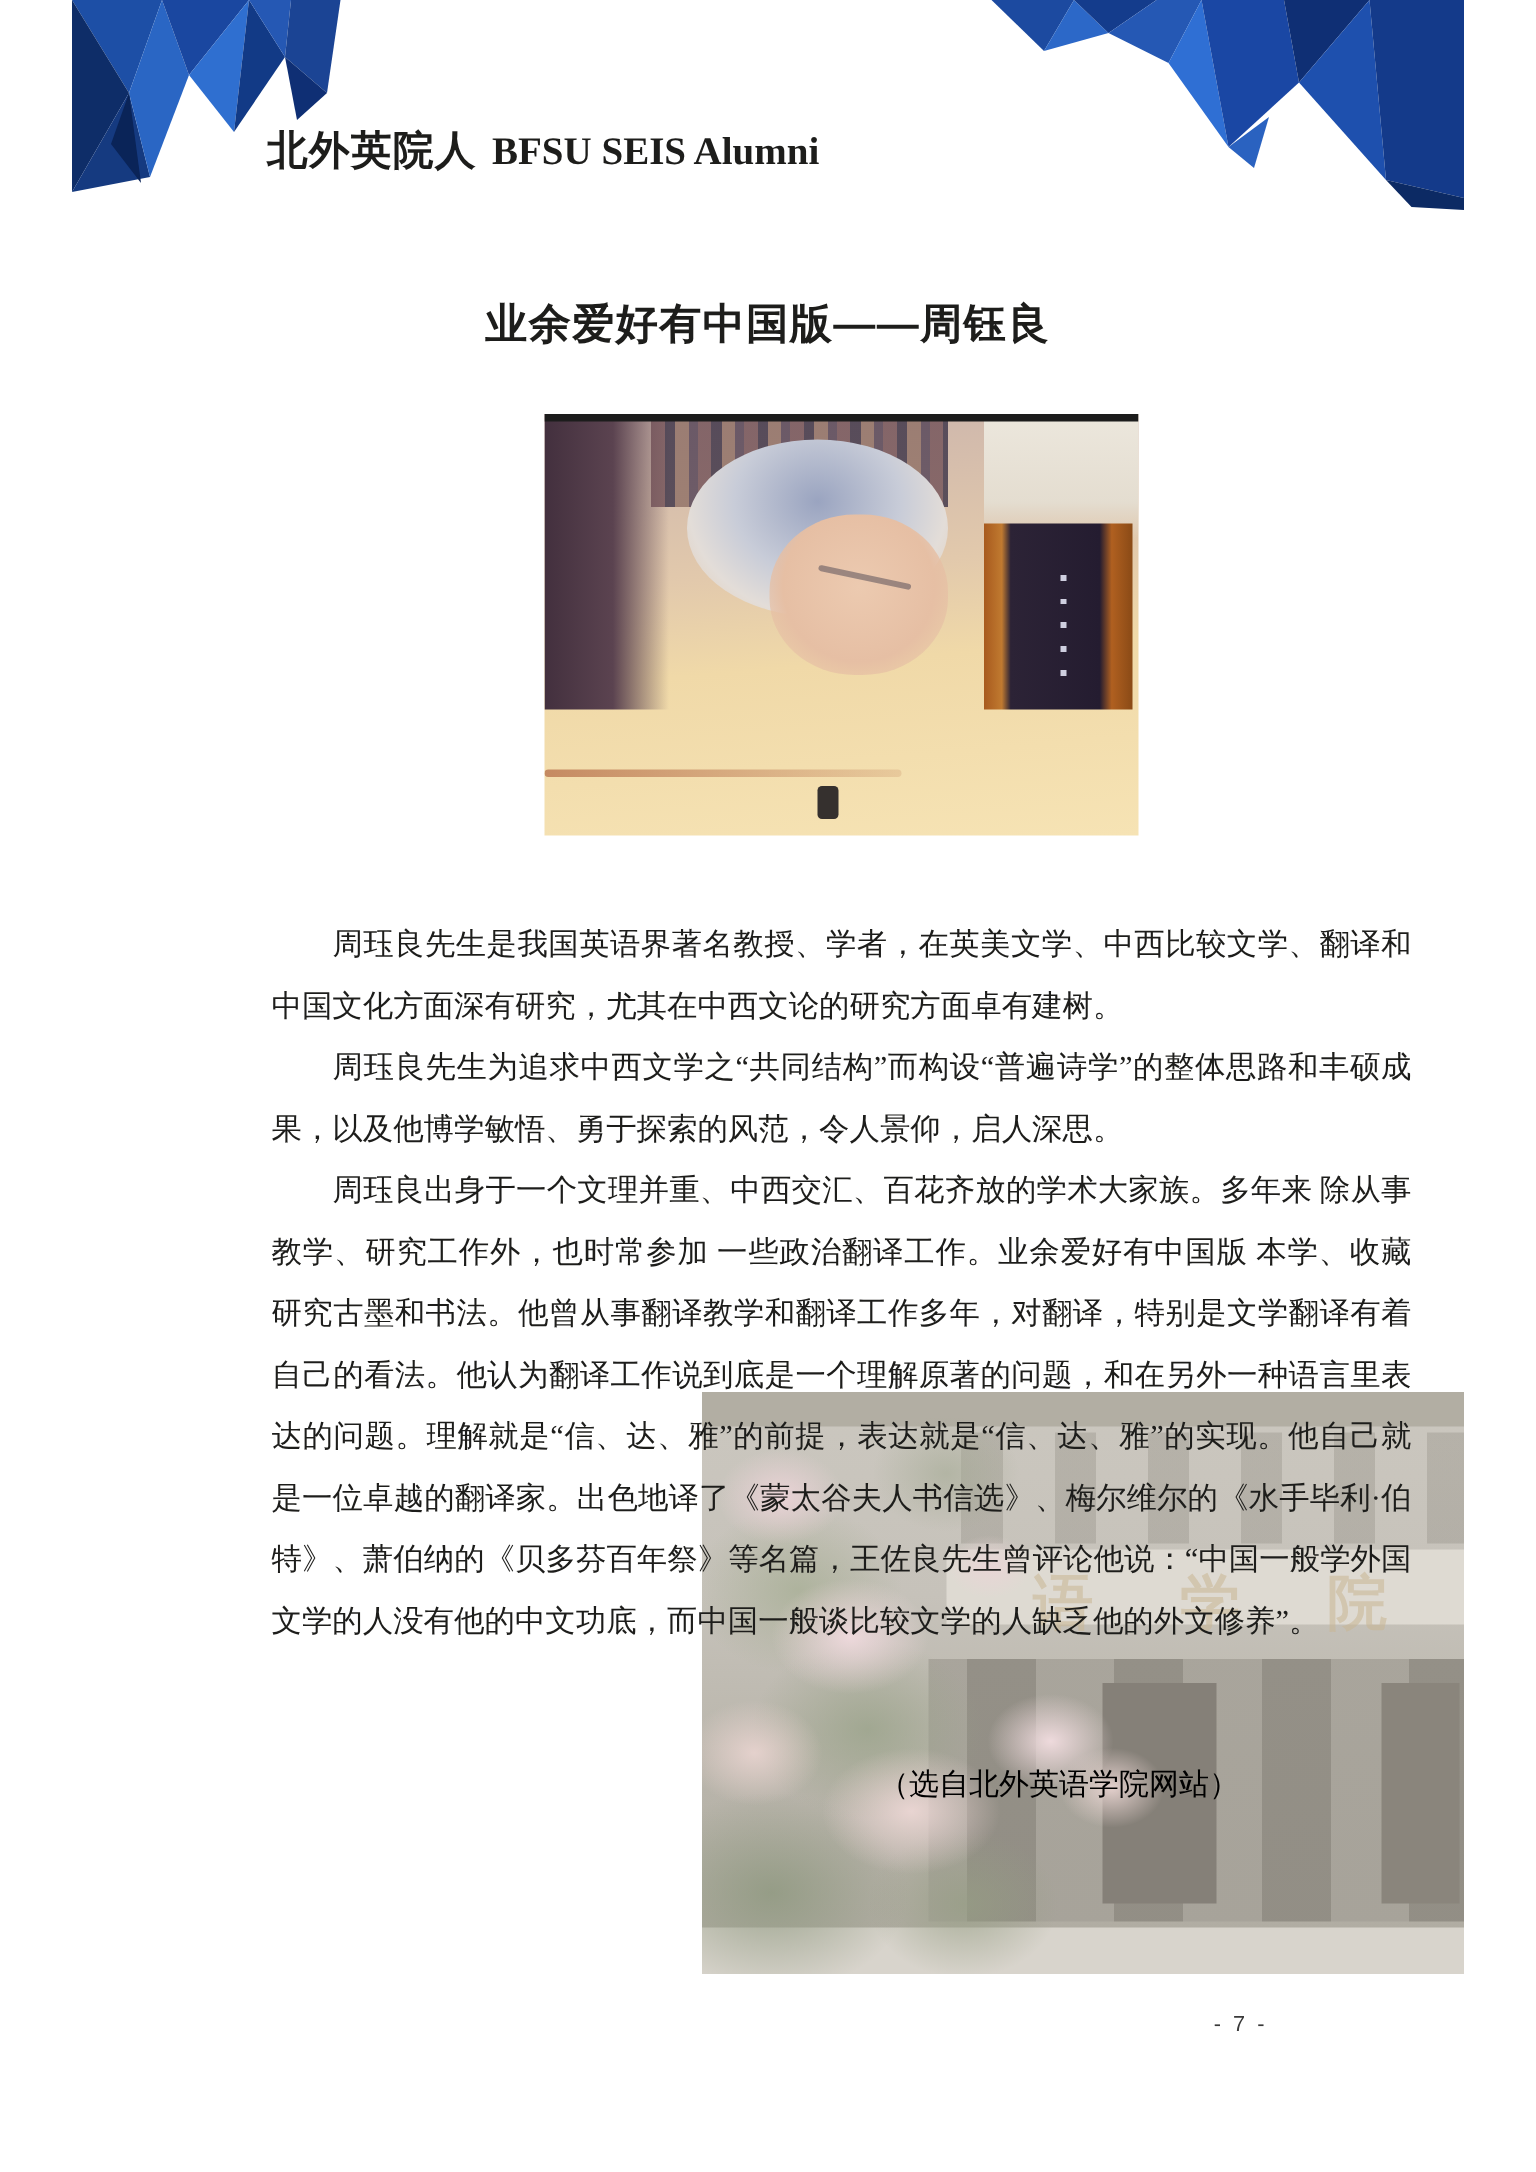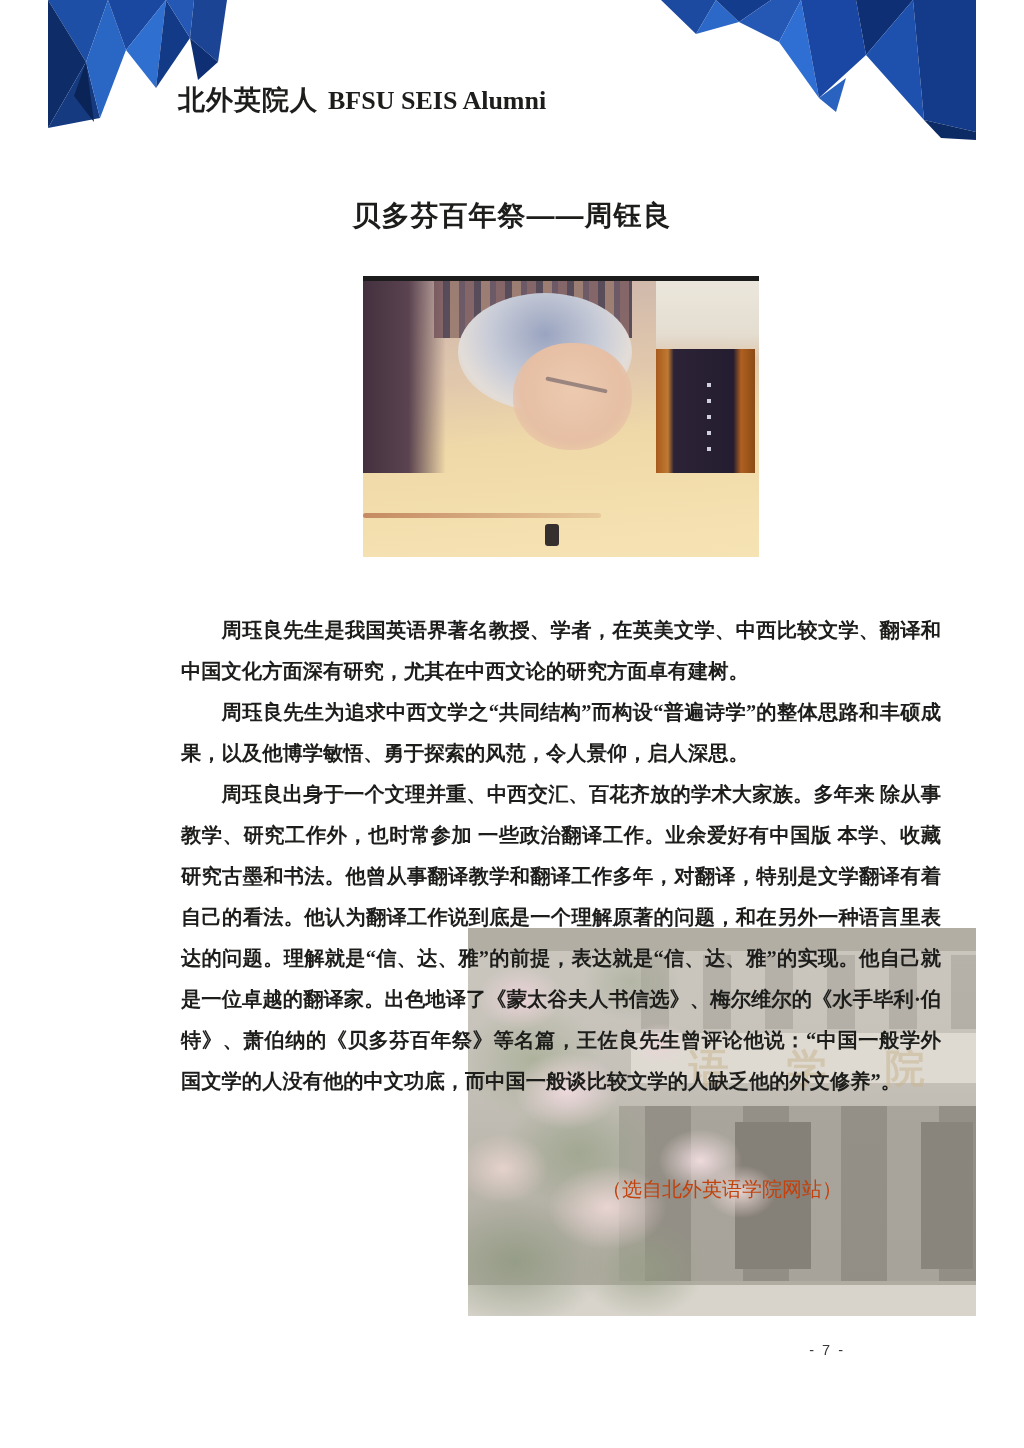--- a/index.html
+++ b/index.html
@@ -59,22 +59,22 @@
      radial-gradient(50px 38px at 47% 68%,rgba(238,217,214,.9),rgba(238,217,214,0) 70%),
      radial-gradient(40px 30px at 33% 30%,rgba(234,212,214,.85),rgba(234,212,214,0) 70%),
      radial-gradient(100px 80px at 11% 34%,rgba(168,175,150,.8),rgba(168,175,150,0) 70%),
      radial-gradient(110px 85px at 19% 58%,rgba(152,162,136,.75),rgba(152,162,136,0) 70%),
      radial-gradient(130px 95px at 8% 86%,rgba(142,152,127,.8),rgba(142,152,127,0) 70%),
      radial-gradient(90px 70px at 30% 88%,rgba(150,158,132,.7),rgba(150,158,132,0) 70%),
      radial-gradient(70px 55px at 28% 14%,rgba(164,170,148,.6),rgba(164,170,148,0) 70%);}
   
   .body-text{position:absolute;left:133px;top:610px;width:760px;z-index:1;
          font-size:20.3px;line-height:41px;text-align:justify;text-justify:inter-ideograph;}
-  .body-text p{margin:0;text-indent:2em;font-weight:bold;}
-  .attribution{position:absolute;right:134px;top:1176px;z-index:1;font-size:20px;color:#c2410c;}
+  .body-text p{margin:0;text-indent:2em;}
+  .attribution{position:absolute;right:150px;top:1176px;z-index:1;font-size:20px;color:#000000;}
   .page-number{position:absolute;right:131px;top:1342px;font-size:14.5px;color:#3a3a3a;
          font-family:"Liberation Sans","DejaVu Sans",sans-serif;letter-spacing:2px;}
 </style>
 </head>
 <body>
 
 <div class="page">
 
   <svg class="deco deco-left" width="190" height="135" viewBox="0 0 190 135" xmlns="http://www.w3.org/2000/svg">
     <polygon points="0,0 60,0 38,62" fill="#1d4fa6"></polygon>
@@ -101,21 +101,21 @@
     <polygon points="272,0 225,55 283,120" fill="#1e50ae"></polygon>
     <polygon points="272,0 283,120 335,132 335,0" fill="#143a8a"></polygon>
     <polygon points="283,120 335,132 335,140 300,138" fill="#0c2a64"></polygon>
     <polygon points="178,98 205,78 195,112" fill="#2a62c0"></polygon>
   </svg>
 
   <div class="header">
     <span class="header-cn">北外英院人</span><span class="header-en">BFSU SEIS Alumni</span>
   </div>
 
-  <h1 class="title">贝多芬百年祭——周钰良</h1>
+  <h1 class="title">业余爱好有中国版——周钰良</h1>
 
   <div class="photo">
     <div class="photo-shelf-left"></div>
     <div class="photo-books-top"></div>
     <div class="photo-right-light"></div>
     <div class="photo-cabinet"></div>
     <div class="photo-cabinet-dots"></div>
     <div class="photo-hair"></div>
     <div class="photo-face"></div>
     <div class="photo-glasses"></div>

